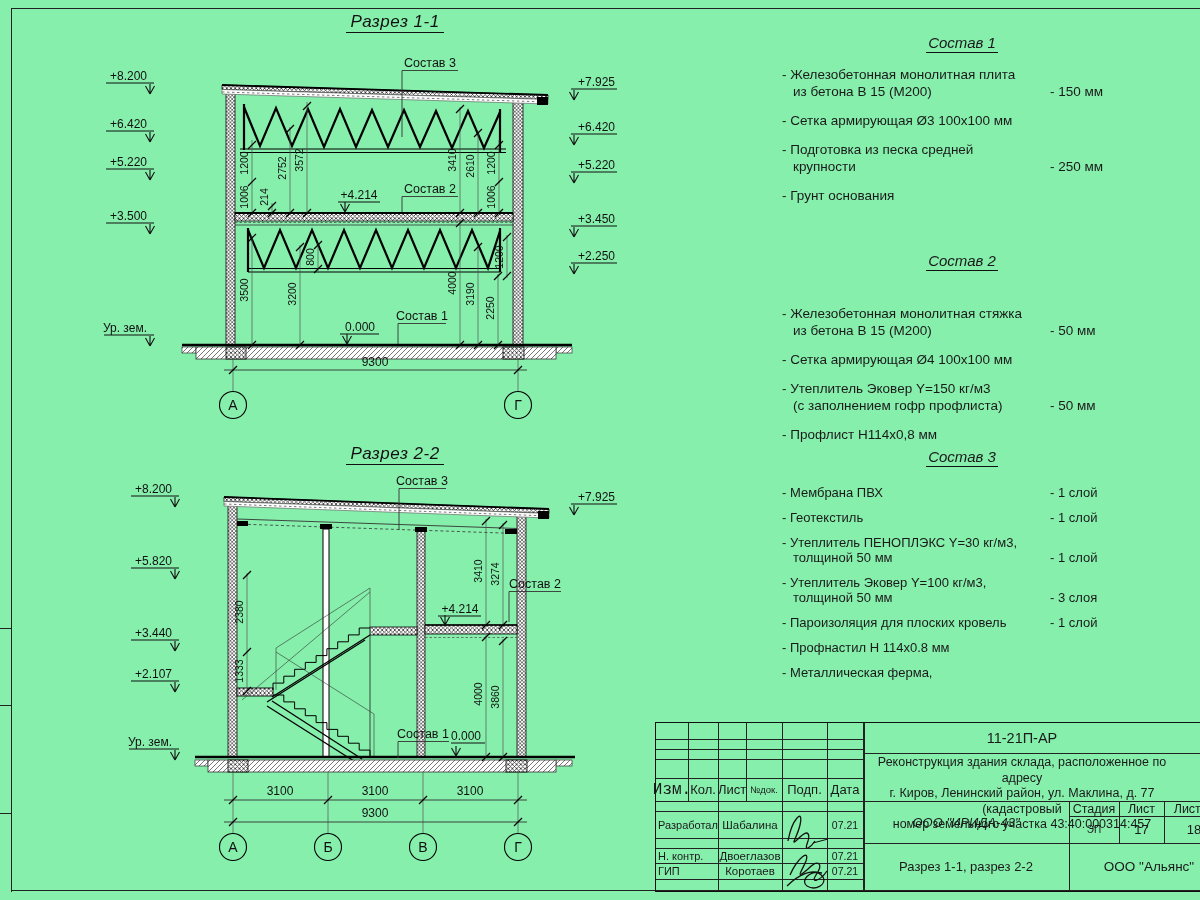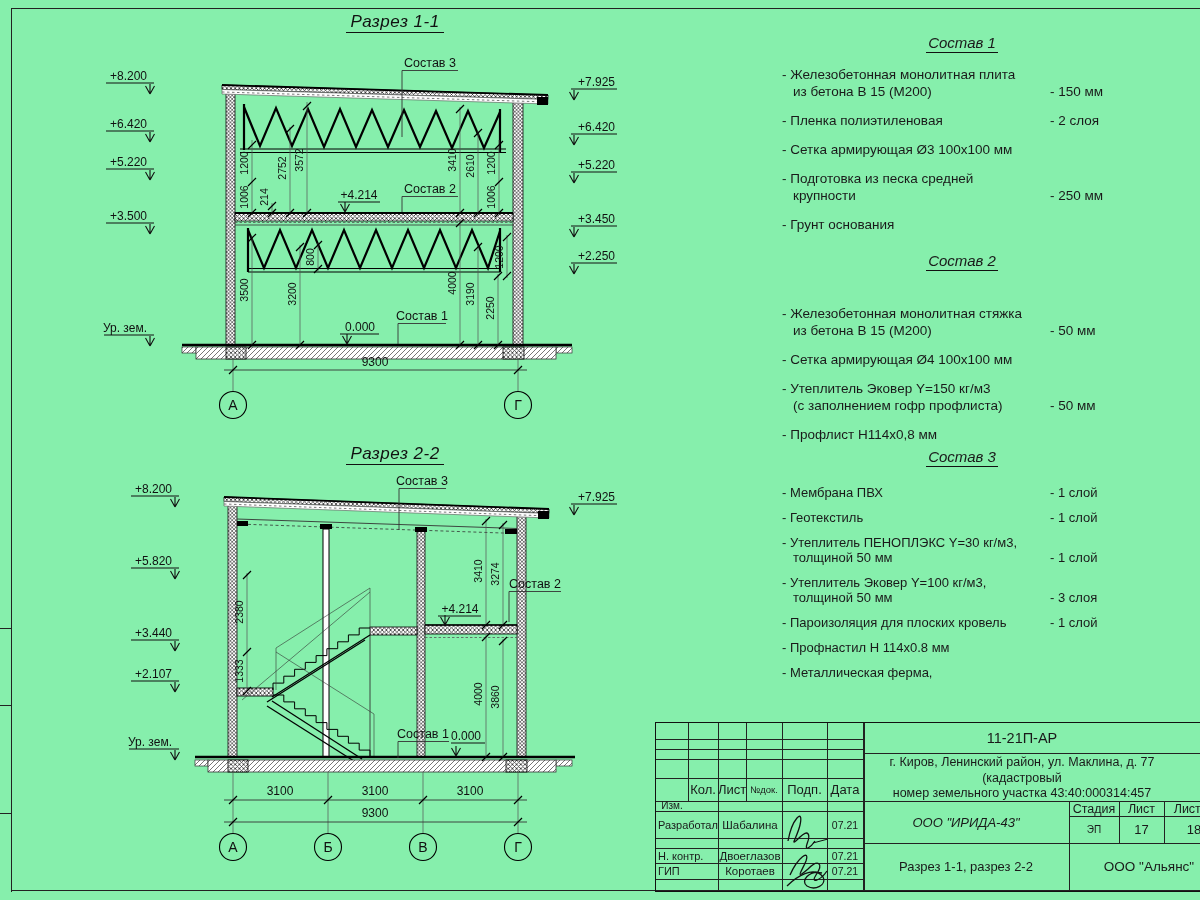--- a/index.html
+++ b/index.html
@@ -386,24 +386,20 @@
 
   <div class="comp" style="top:34px;">
     <h3><span>Состав 1</span></h3>
     <div class="items">
       <div class="item">
         <div>- Железобетонная  монолитная плита</div>
         <div class="l2">из бетона В 15 (М200)</div>
         <span class="val">- 150 мм</span>
       </div>
       <div class="item">
-        <div>- Пленка полиэтиленовая</div>
-        <span class="val">-  2 слоя</span>
-      </div>
-      <div class="item">
         <div>- Сетка армирующая Ø3 100х100 мм</div>
       </div>
       <div class="item">
         <div>- Подготовка из песка средней</div>
         <div class="l2">крупности</div>
         <span class="val">- 250 мм</span>
       </div>
       <div class="item">
         <div>- Грунт основания</div>
       </div>
@@ -479,21 +475,21 @@
     <div class="hl" style="left:0;top:26px;width:207px;"></div>
     <div class="hl" style="left:0;top:36px;width:207px;"></div>
     <div class="hl" style="left:0;top:55px;width:207px;"></div>
     <div class="hl" style="left:0;top:78px;width:207px;"></div>
     <div class="hl" style="left:0;top:88px;width:207px;"></div>
     <div class="hl" style="left:0;top:115px;width:207px;"></div>
     <div class="hl" style="left:0;top:125px;width:207px;"></div>
     <div class="hl" style="left:0;top:140px;width:207px;"></div>
     <div class="hl" style="left:0;top:156px;width:207px;"></div>
 
-    <div class="cell" style="left:0;top:71px;width:32px;height:23px;font-size:10px;">Изм.</div>
+    <div class="cell" style="left:0;top:55px;width:32px;height:23px;font-size:16px;font-family:Liberation Mono, monospace;">Изм.</div>
     <div class="cell" style="left:32px;top:55px;width:30px;height:23px;font-size:13px;">Кол.</div>
     <div class="cell" style="left:62px;top:55px;width:28px;height:23px;font-size:13px;">Лист</div>
     <div class="cell" style="left:90px;top:55px;width:36px;height:23px;font-size:9.5px;">№док.</div>
     <div class="cell" style="left:126px;top:55px;width:45px;height:23px;font-size:13px;">Подп.</div>
     <div class="cell" style="left:171px;top:55px;width:36px;height:23px;font-size:13px;">Дата</div>
 
     <div class="cell" style="left:2px;top:88px;width:60px;height:27px;font-size:11px;justify-content:flex-start;">Разработал</div>
     <div class="cell" style="left:62px;top:88px;width:64px;height:27px;font-size:11.5px;">Шабалина</div>
     <div class="cell" style="left:171px;top:88px;width:36px;height:27px;font-size:10.5px;">07.21</div>
     <div class="cell" style="left:2px;top:125px;width:60px;height:15px;font-size:11px;justify-content:flex-start;">Н. контр.</div>
@@ -506,20 +502,21 @@
     <svg class="abs" style="left:124px;top:78px;" width="50" height="89" viewBox="0 0 50 89">
       <path d="M8,40 C12,18 24,6 20,24 C17,37 8,48 20,36 C28,28 31,33 27,43 C24,51 31,46 35,40" stroke="#111" stroke-width="1.3" fill="none"></path>
       <line x1="33" y1="42" x2="48" y2="38" stroke="#111" stroke-width="1"></line>
       <path d="M10,74 C18,56 30,48 26,60 C22,70 14,80 28,68 C38,58 44,62 36,74 C30,83 40,80 47,70" stroke="#111" stroke-width="1.3" fill="none"></path>
       <path d="M7,85 C16,76 34,64 43,76 C47,84 35,90 27,85 C20,80 29,69 42,72" stroke="#111" stroke-width="1.3" fill="none"></path>
     </svg>
 
     <div class="cell" style="left:207px;top:0;width:378px;height:30px;font-size:14.5px;padding-right:60px;box-sizing:border-box;">11-21П-АР</div>
     <div class="hl" style="left:207px;top:30px;width:378px;"></div>
     <div class="abs" style="left:207px;top:32px;width:318px;text-align:center;font-size:12.5px;line-height:15.5px;">
+      <div>Реконструкция здания склада, расположенное по адресу</div>
       <div>г. Киров, Ленинский район, ул. Маклина, д. 77 (кадастровый</div>
       <div>номер земельного участка 43:40:000314:457</div>
     </div>
     <div class="hl" style="left:207px;top:78px;width:378px;"></div>
     <div class="cell" style="left:207px;top:78px;width:206px;height:42px;font-size:13px;font-style:italic;">ООО "ИРИДА-43"</div>
     <div class="vl" style="left:413px;top:78px;height:89px;"></div>
     <div class="vl" style="left:463px;top:78px;height:42px;"></div>
     <div class="vl" style="left:508px;top:78px;height:42px;"></div>
     <div class="cell" style="left:413px;top:78px;width:50px;height:15px;font-size:12.5px;">Стадия</div>
     <div class="cell" style="left:463px;top:78px;width:45px;height:15px;font-size:12.5px;">Лист</div>

